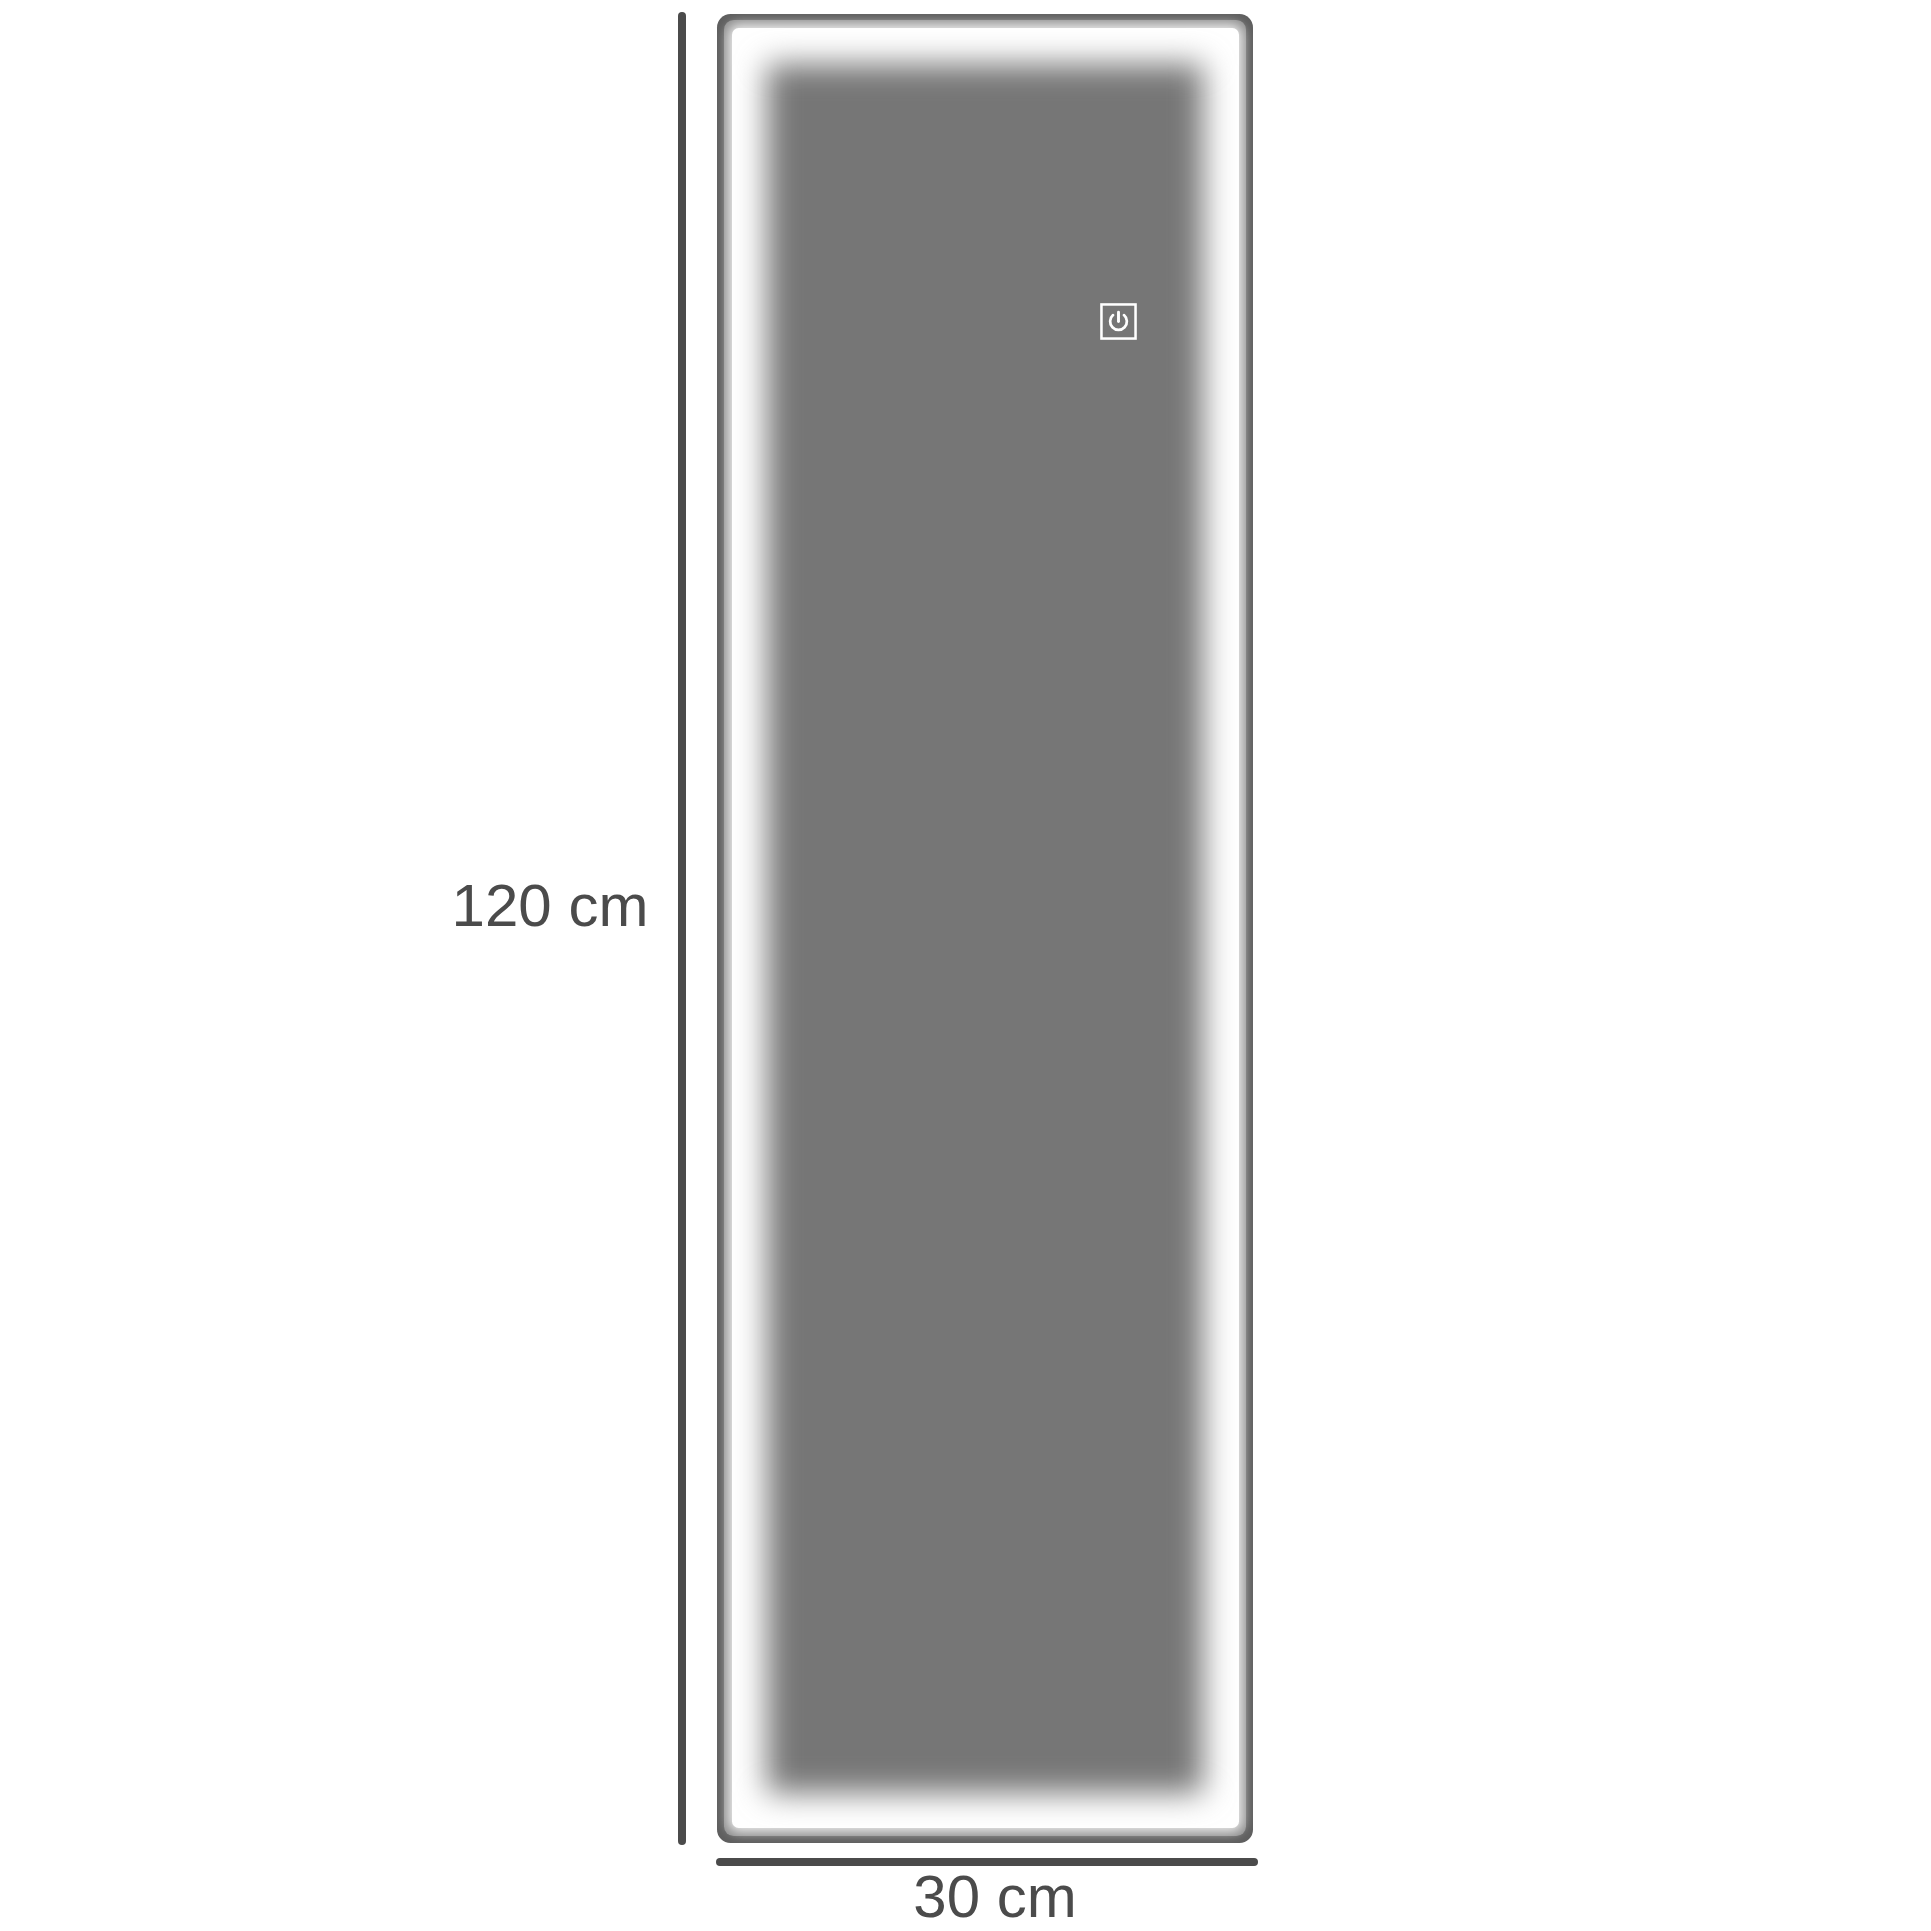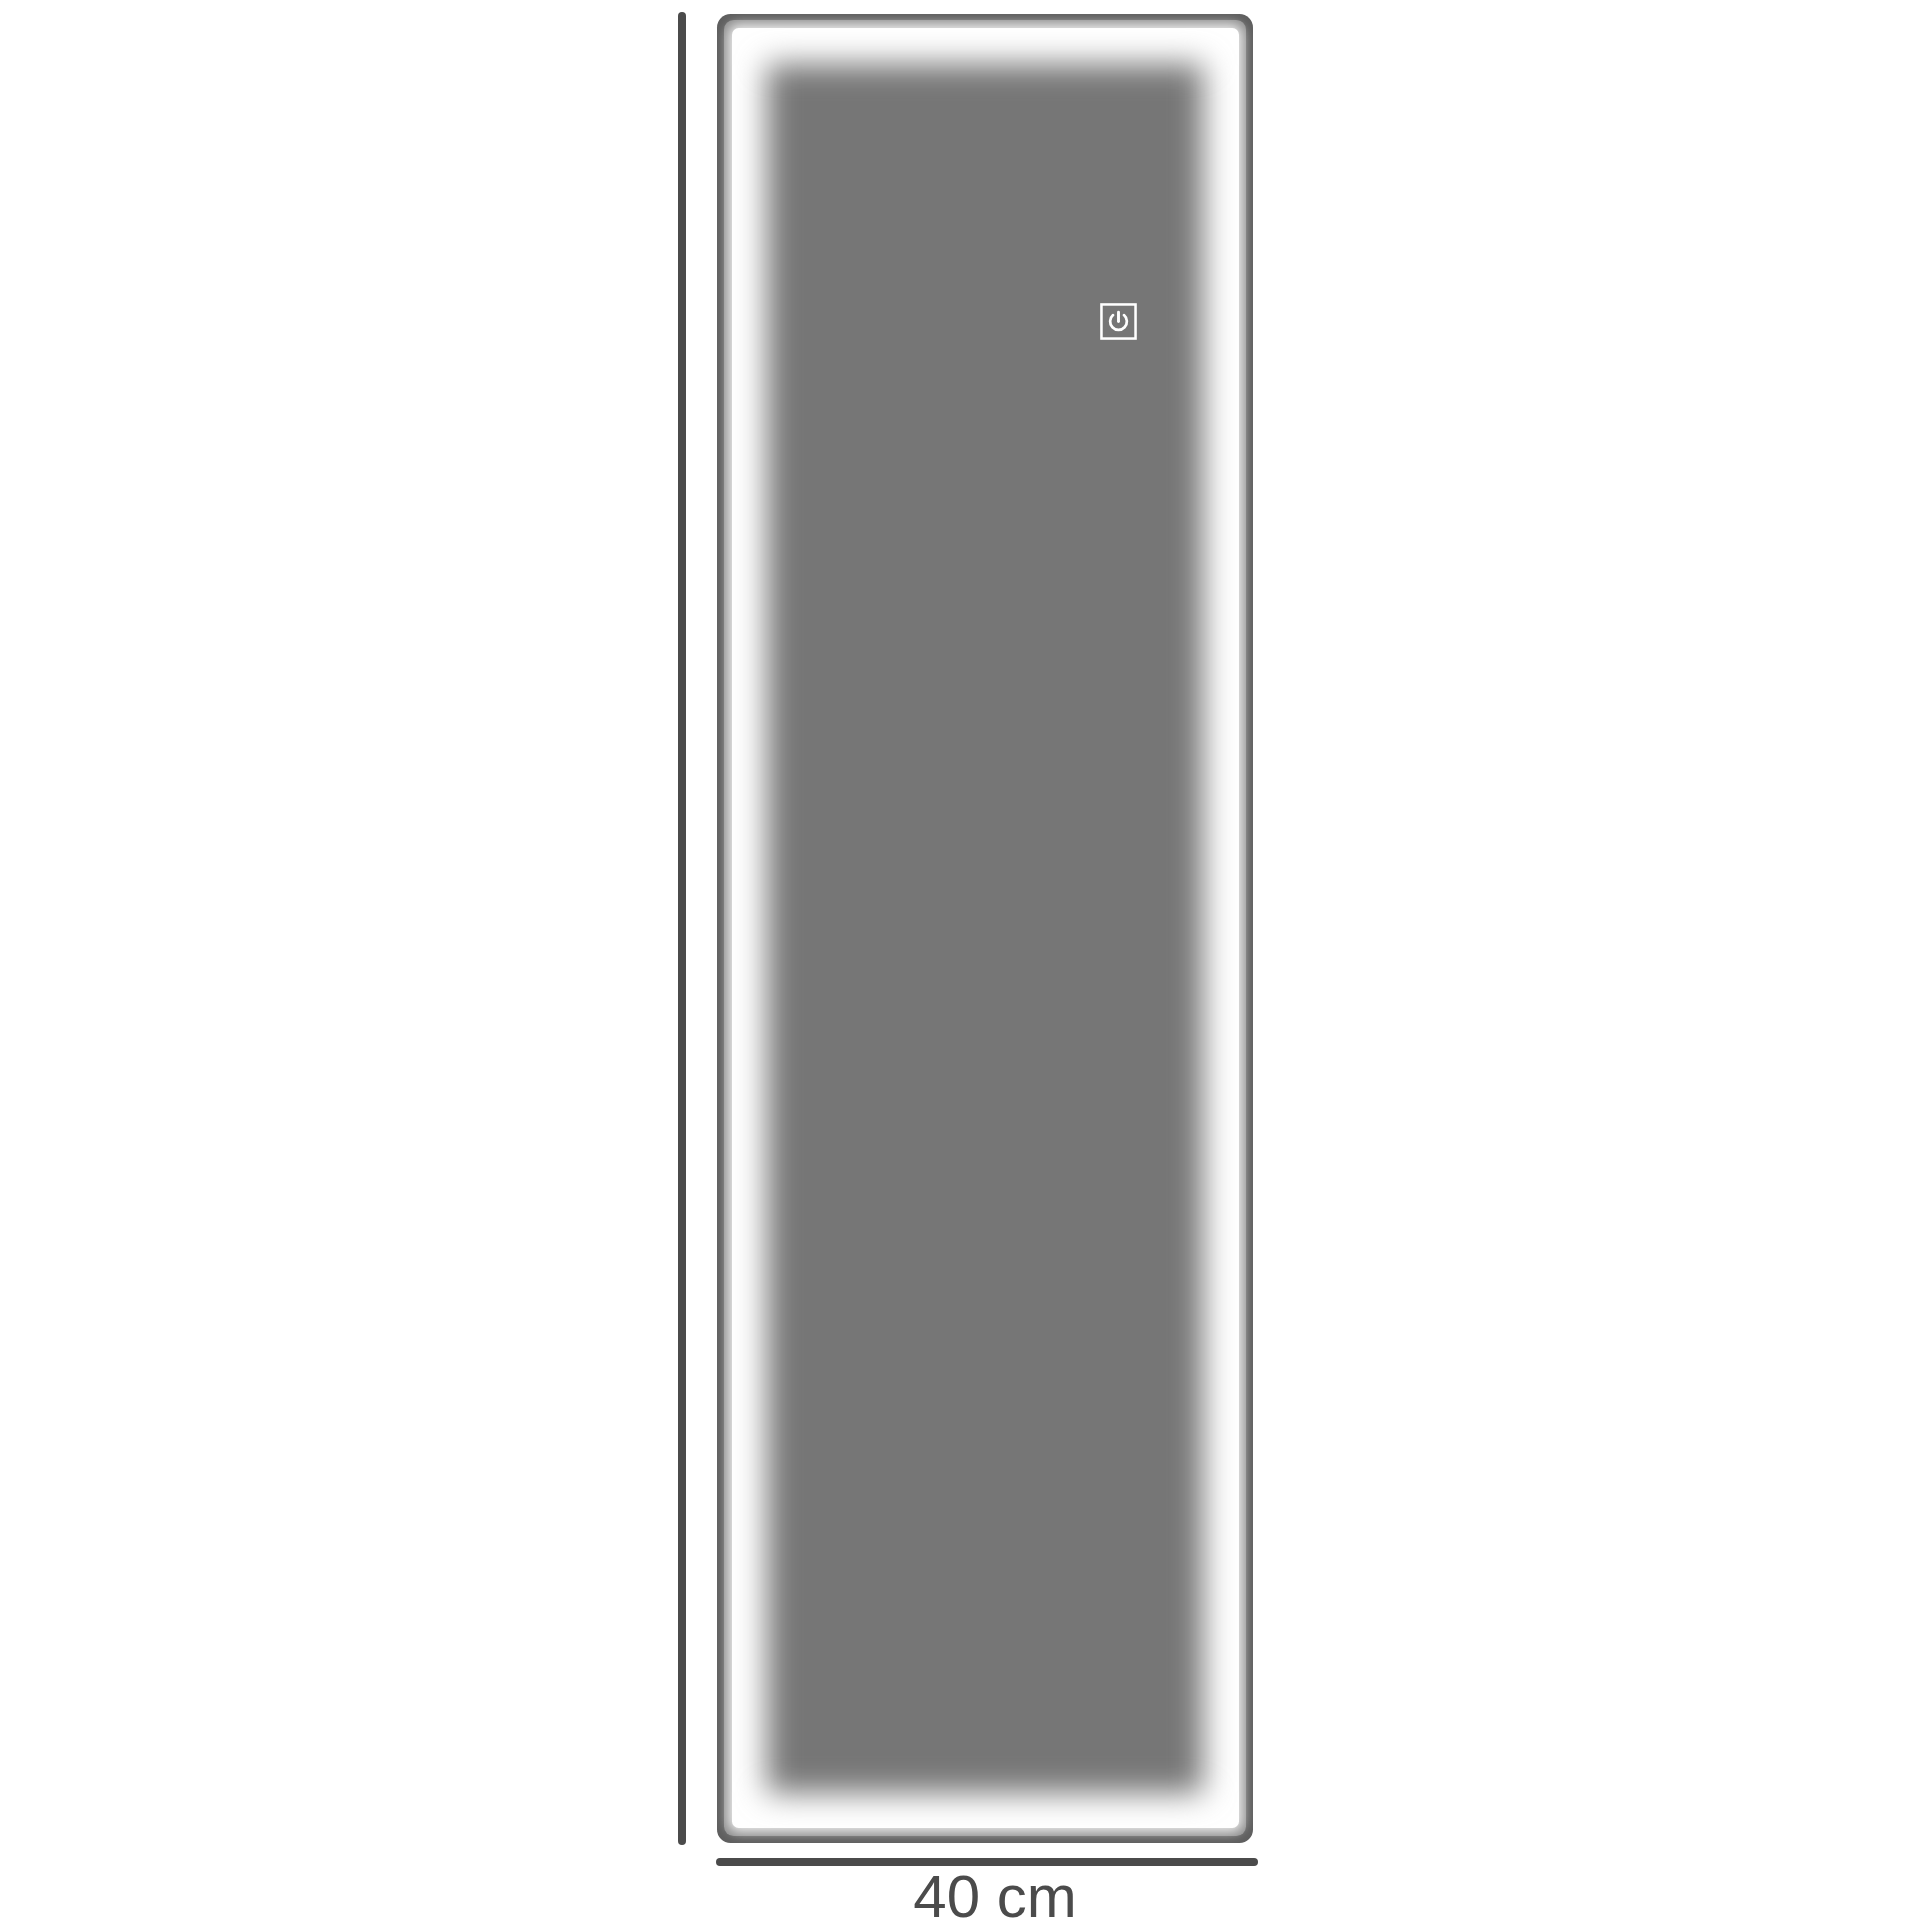--- a/index.html
+++ b/index.html
@@ -52,35 +52,36 @@
     position:absolute;left:383px;top:289px;width:37px;height:37px;
   }
   .power-button svg{display:block;width:37px;height:37px;}
 </style>
 </head>
 <body>
 
 <div class="canvas">
 
   <div class="dim-line vertical"></div>
+  <div class="dim-label height">120 cm</div>
 
   <div class="mirror">
     <div class="frame-outer"></div>
     <div class="frame-inner"></div>
     <div class="led-strip"></div>
     <div class="glass"></div>
 
     <div class="power-button">
       <span>
         <svg viewBox="0 0 38 38" aria-hidden="true">
           <rect x="1.5" y="1.5" width="35" height="35" fill="none" stroke="#ffffff" stroke-width="2.6"></rect>
           <path d="M19 9.5 L19 19" fill="none" stroke="#ffffff" stroke-width="3" stroke-linecap="round"></path>
           <path d="M24.6 12.4 a 8.6 8.6 0 1 1 -11.2 0" fill="none" stroke="#ffffff" stroke-width="2.8" stroke-linecap="round"></path>
         </svg>
       </span>
     </div>
   </div>
 
   <div class="dim-line horizontal"></div>
-  <div class="dim-label width">40 cm</div>
+  <div class="dim-label width">30 cm</div>
 
 </div>
 
 
 </body></html>

